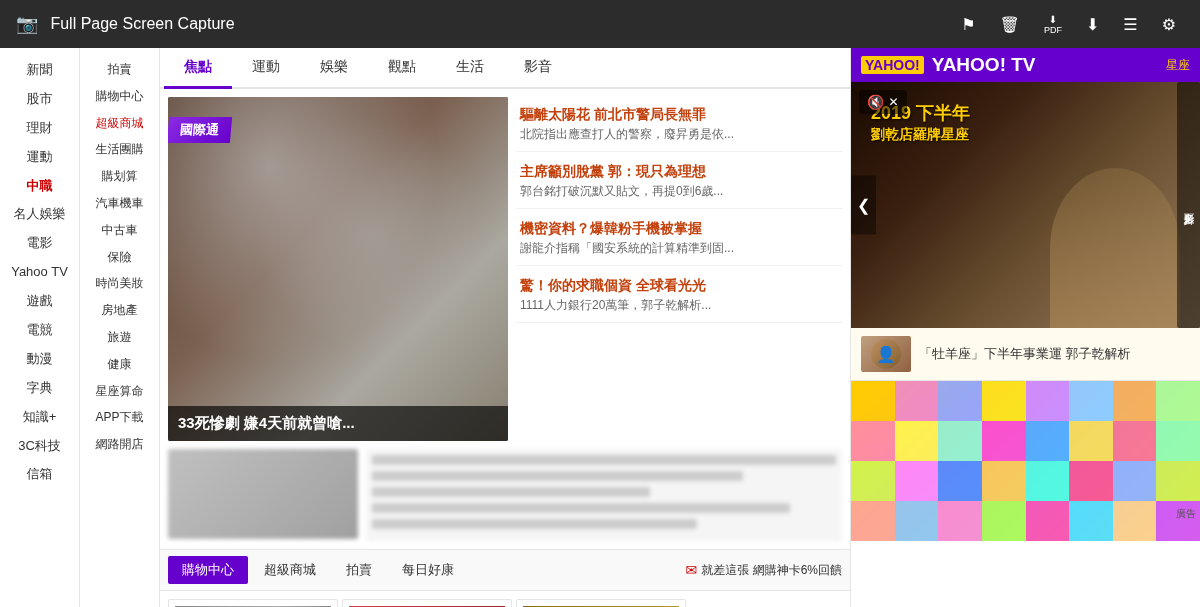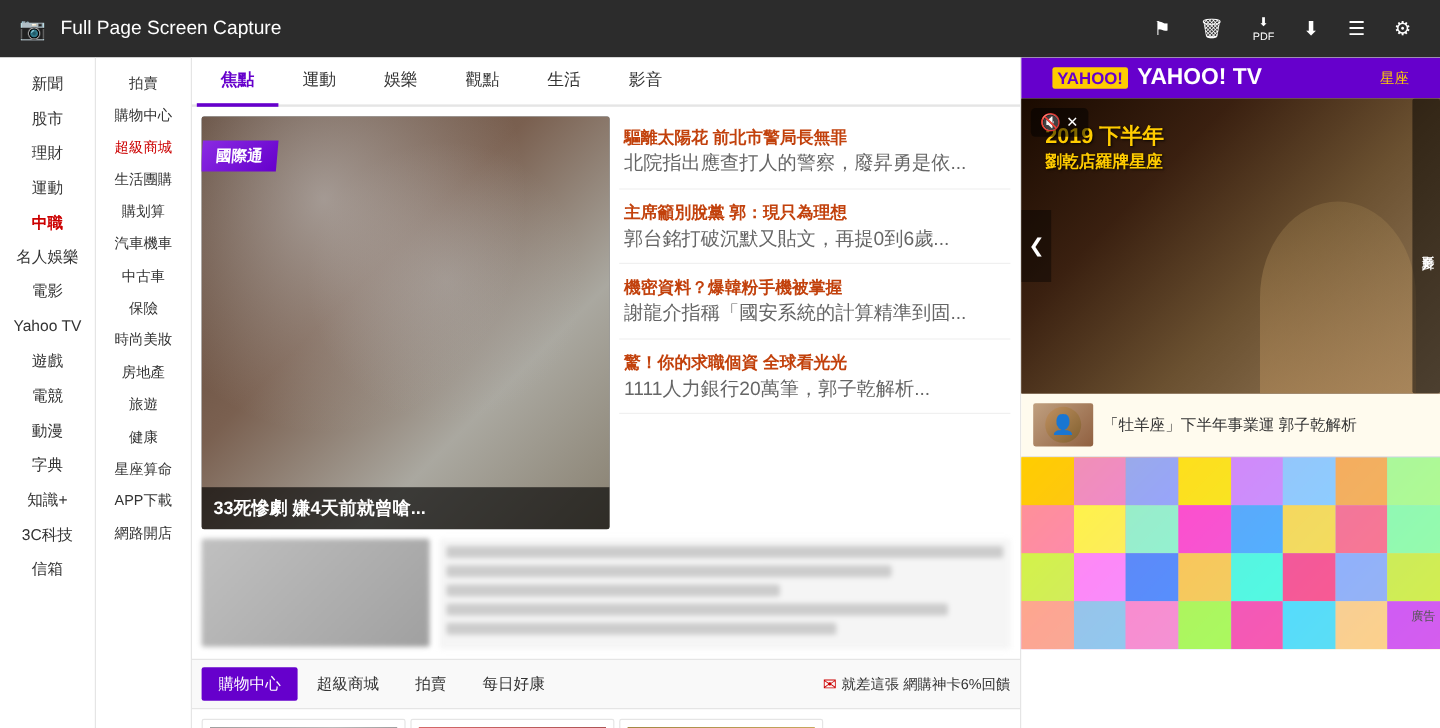--- a/index.html
+++ b/index.html
@@ -167,21 +167,21 @@
       border-bottom: 1px solid #f0f0f0;
     }
     .news-item-title {
       font-size: 14px;
       color: #c2410c;
       cursor: pointer;
       font-weight: bold;
       line-height: 1.3;
     }
     .news-item-desc {
-      font-size: 16px;
+      font-size: 12px;
       color: #666;
       margin-top: 3px;
       line-height: 1.4;
     }
 
     
     .ad-section {
       display: flex;
       gap: 8px;
       padding: 0 8px 8px;
@@ -274,21 +274,21 @@
     .right-sidebar {
       width: 350px;
       flex-shrink: 0;
       border-left: 1px solid #e5e5e5;
       overflow: hidden;
     }
 
     
     .yahoo-tv-header {
       background: #6600cc;
-      padding: 6px 26px;
+      padding: 6px 10px;
       display: flex;
       align-items: center;
       gap: 6px;
     }
     .yahoo-tv-text {
       color: white;
       font-size: 14px;
       font-weight: bold;
     }
     .yahoo-tv-star {

